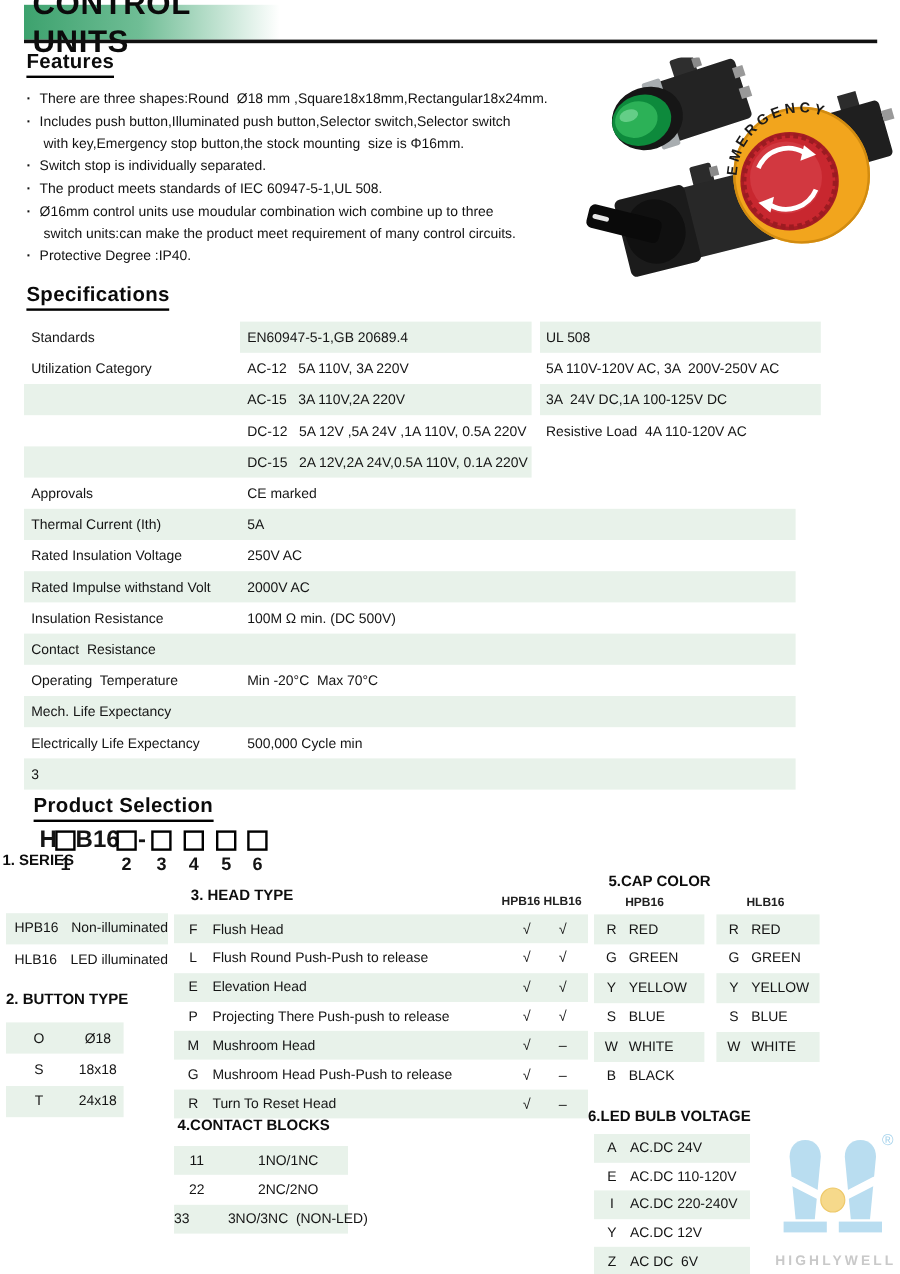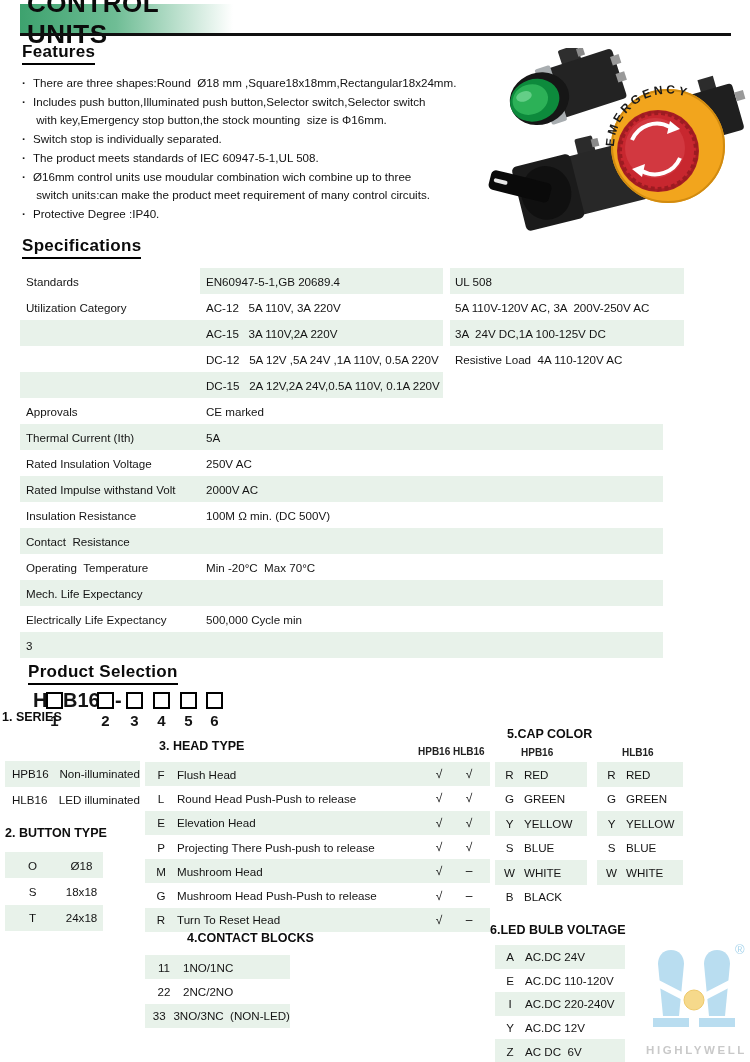--- a/index.html
+++ b/index.html
@@ -73,21 +73,21 @@
   .sec2 .nm{text-align:center;}
   .sec2 div.trow:nth-of-type(odd){background:#e8f2ea;}
 
   .sec3{position:absolute;left:145px;top:762px;width:345px;}
   .sec3 .trow{height:24.3px;width:345px;padding-right:6px;}
   .sec3 .code{width:32px;}
   .sec3 .chk{width:30px;text-align:center;font-size:12px;}
   .sec3 div.trow:nth-of-type(odd){background:#e8f2ea;}
 
   .sec4{position:absolute;left:145px;top:955px;width:145px;}
-  .sec4 .trow{height:24.3px;width:145px;}
+  .sec4 .trow{height:24.3px;width:145px;gap:32px;}
   .sec4 .code{width:38px;}
   .sec4 div.trow:nth-of-type(odd){background:#e8f2ea;}
 
   .sec5a{position:absolute;left:495px;top:762px;width:92px;}
   .sec5a .trow{height:24.5px;width:92px;}
   .sec5b{position:absolute;left:597px;top:762px;width:86px;}
   .sec5b .trow{height:24.5px;width:86px;}
   .sec5a .code,.sec5b .code{width:29px;}
   .sec5a div.trow:nth-of-type(odd),.sec5b div.trow:nth-of-type(odd){background:#e8f2ea;}
 
@@ -360,21 +360,21 @@
 
       <div class="trow">
         <span class="code">F</span>
         <span class="nm">Flush Head</span>
         <span class="chk">√</span>
         <span class="chk">√</span>
       </div>
 
       <div class="trow">
         <span class="code">L</span>
-        <span class="nm">Round Head Push-Push to release</span>
+        <span class="nm">Flush Round Push-Push to release</span>
         <span class="chk">√</span>
         <span class="chk">√</span>
       </div>
 
       <div class="trow">
         <span class="code">E</span>
         <span class="nm">Elevation Head</span>
         <span class="chk">√</span>
         <span class="chk">√</span>
       </div>
@@ -401,21 +401,21 @@
       </div>
 
       <div class="trow">
         <span class="code">R</span>
         <span class="nm">Turn To Reset Head</span>
         <span class="chk">√</span>
         <span class="chk">–</span>
       </div>
     </div>
 
-  <p class="subhead" style="left:148px;top:931px;margin-left:39px;">4.CONTACT BLOCKS</p>
+  <p class="subhead" style="left:148px;top:931px;">4.CONTACT BLOCKS</p>
   <div class="sec4">
 
       <div class="trow">
         <span class="code">11</span>
         <span class="nm">1NO/1NC</span>
       </div>
 
       <div class="trow">
         <span class="code">22</span>
         <span class="nm">2NC/2NO</span>

